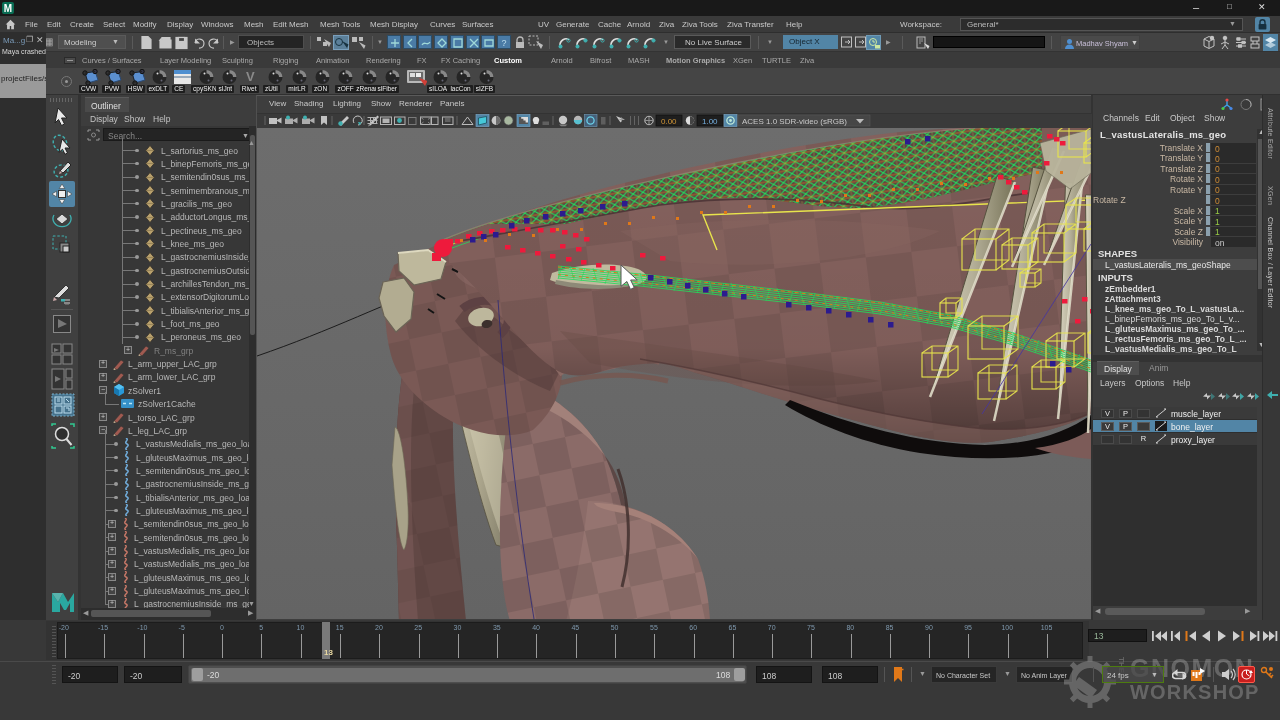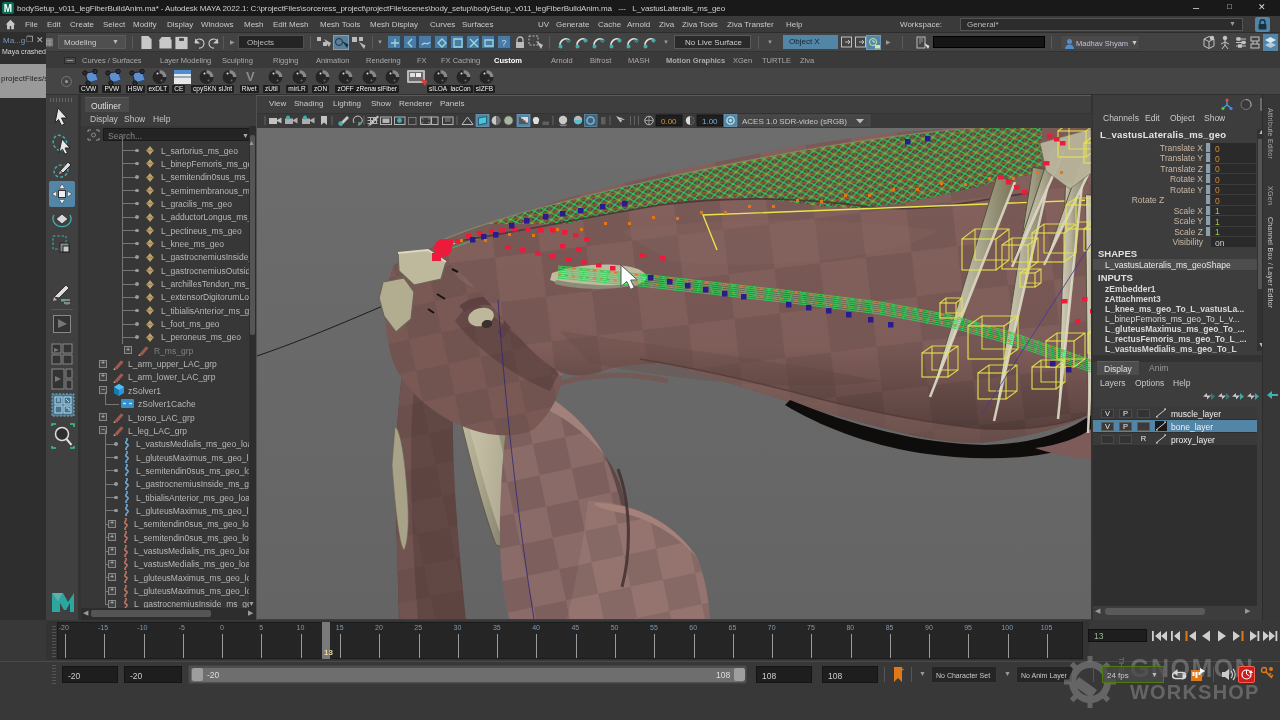--- a/index.html
+++ b/index.html
@@ -15,21 +15,20 @@
   writing-mode:vertical-rl; }
 </style></head>
 <body>
 <div id="root">
 
 <div class="abs" style="left:0;top:0;width:1280px;height:16px;background:#191919;">
  <svg class="abs" style="left:2px;top:2px" width="12" height="12">
         <rect width="12" height="12" rx="2" fill="#0a6e55"></rect>
         <text x="6" y="10" font-size="10" font-weight="bold" fill="#fff" text-anchor="middle" font-family="Liberation Sans">M</text>
       </svg>
- <span class="abs" style="left:17px;top:3.5px;font-size:8px;color:#cfcfcf;letter-spacing:-0.1px;white-space:nowrap">bodySetup_v011_legFiberBuildAnim.ma* - Autodesk MAYA 2022.1: C:\projectFiles\sorceress_project\projectFile\scenes\body_setup\bodySetup_v011_legFiberBuildAnim.ma&nbsp;&nbsp;&nbsp;---&nbsp;&nbsp;&nbsp;L_vastusLateralis_ms_geo</span>
  <span class="abs" style="left:1193px;top:1px;font-size:11px;color:#ddd">–</span>
  <span class="abs" style="left:1227px;top:2px;font-size:8px;color:#ddd">□</span>
  <span class="abs" style="left:1258px;top:2px;font-size:9px;color:#ddd">✕</span>
 </div>
 <div class="abs" style="left:0;top:16px;width:1280px;height:17px;background:#3a3a3a;border-bottom:1px solid #2e2e2e">
       <svg class="abs" style="left:5px;top:3px" width="11" height="11" viewBox="0 0 16 16">
         <path d="M8 1L1 8h2v7h4v-5h2v5h4V8h2z" fill="#c8c8c8"></path>
       </svg>
       <span class="abs" style="left:25px;top:4px;font-size:8px;color:#c9c9c9">File</span>
       <span class="abs" style="left:47px;top:4px;font-size:8px;color:#c9c9c9">Edit</span>
@@ -1136,21 +1135,21 @@
 <span class="abs" style="left:0;top:79.35000000000001px;width:110px;text-align:right;font-size:8.5px;color:#c9b8a4">Rotate X</span>
 <div class="abs" style="left:113px;top:79.35000000000001px;width:4px;height:9px;background:#8ba0ad"></div>
 <div class="abs" style="left:118px;top:79.35000000000001px;width:45px;height:9.5px;background:#2a2a2a">
         <span class="abs" style="left:4px;top:0.5px;font-size:8.5px;color:#cf8c35">0</span>
       </div>
 <span class="abs" style="left:0;top:89.80000000000001px;width:110px;text-align:right;font-size:8.5px;color:#c9b8a4">Rotate Y</span>
 <div class="abs" style="left:113px;top:89.80000000000001px;width:4px;height:9px;background:#8ba0ad"></div>
 <div class="abs" style="left:118px;top:89.80000000000001px;width:45px;height:9.5px;background:#2a2a2a">
         <span class="abs" style="left:4px;top:0.5px;font-size:8.5px;color:#cf8c35">0</span>
       </div>
-<span class="abs" style="left:0;top:100.25000000000001px;width:110px;text-align:center;font-size:8.5px;color:#c9b8a4">Rotate Z</span>
+<span class="abs" style="left:0;top:100.25000000000001px;width:110px;text-align:left;font-size:8.5px;color:#c9b8a4">Rotate Z</span>
 <div class="abs" style="left:113px;top:100.25000000000001px;width:4px;height:9px;background:#8ba0ad"></div>
 <div class="abs" style="left:118px;top:100.25000000000001px;width:45px;height:9.5px;background:#2a2a2a">
         <span class="abs" style="left:4px;top:0.5px;font-size:8.5px;color:#cf8c35">0</span>
       </div>
 <span class="abs" style="left:0;top:110.70000000000002px;width:110px;text-align:right;font-size:8.5px;color:#c9b8a4">Scale X</span>
 <div class="abs" style="left:113px;top:110.70000000000002px;width:4px;height:9px;background:#8ba0ad"></div>
 <div class="abs" style="left:118px;top:110.70000000000002px;width:45px;height:9.5px;background:#2a2a2a">
         <span class="abs" style="left:4px;top:0.5px;font-size:8.5px;color:#9c4">1</span>
       </div>
 <span class="abs" style="left:0;top:121.15000000000002px;width:110px;text-align:right;font-size:8.5px;color:#c9b8a4">Scale Y</span>

